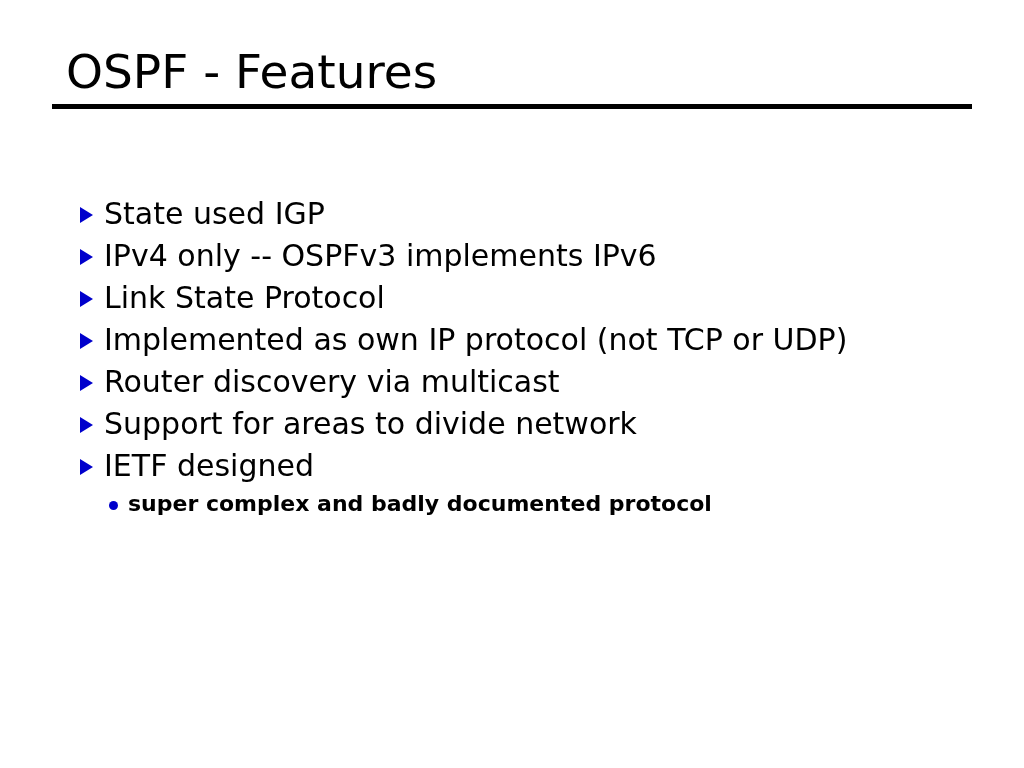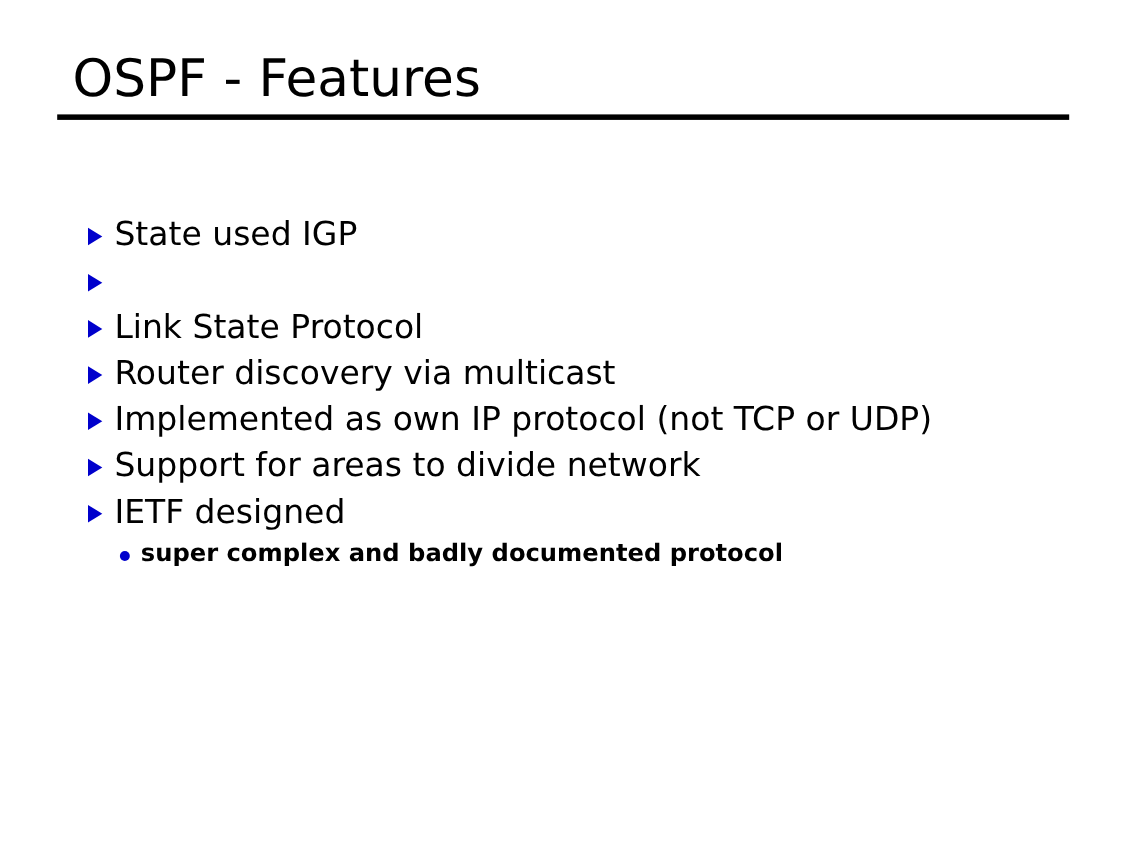--- a/index.html
+++ b/index.html
@@ -138,41 +138,42 @@
       <span class="bullet-marker">
           <span class="tri"></span>
         </span>
       <span class="bullet-text">State used IGP</span>
     </div>
 
     <div class="bullet-row">
       <span class="bullet-marker">
           <span class="tri"></span>
         </span>
+      <span class="bullet-text">IPv4 only -- OSPFv3 implements IPv6</span>
     </div>
 
     <div class="bullet-row">
       <span class="bullet-marker">
           <span class="tri"></span>
         </span>
       <span class="bullet-text">Link State Protocol</span>
     </div>
 
     <div class="bullet-row">
       <span class="bullet-marker">
           <span class="tri"></span>
         </span>
-      <span class="bullet-text">Router discovery via multicast</span>
+      <span class="bullet-text">Implemented as own IP protocol (not TCP or UDP)</span>
     </div>
 
     <div class="bullet-row">
       <span class="bullet-marker">
           <span class="tri"></span>
         </span>
-      <span class="bullet-text">Implemented as own IP protocol (not TCP or UDP)</span>
+      <span class="bullet-text">Router discovery via multicast</span>
     </div>
 
     <div class="bullet-row">
       <span class="bullet-marker">
           <span class="tri"></span>
         </span>
       <span class="bullet-text">Support for areas to divide network</span>
     </div>
 
     <div class="bullet-row">

